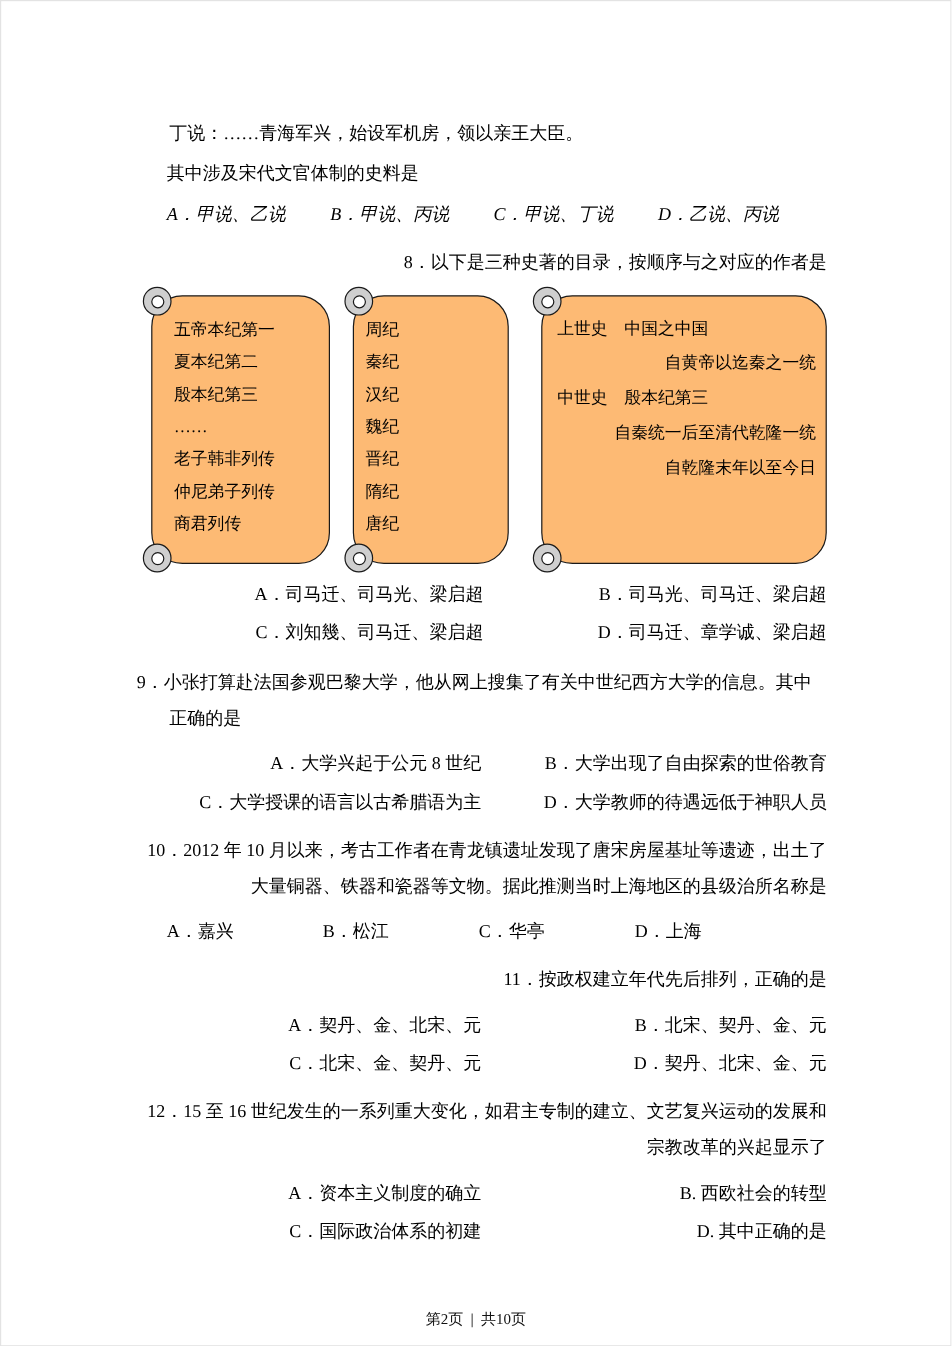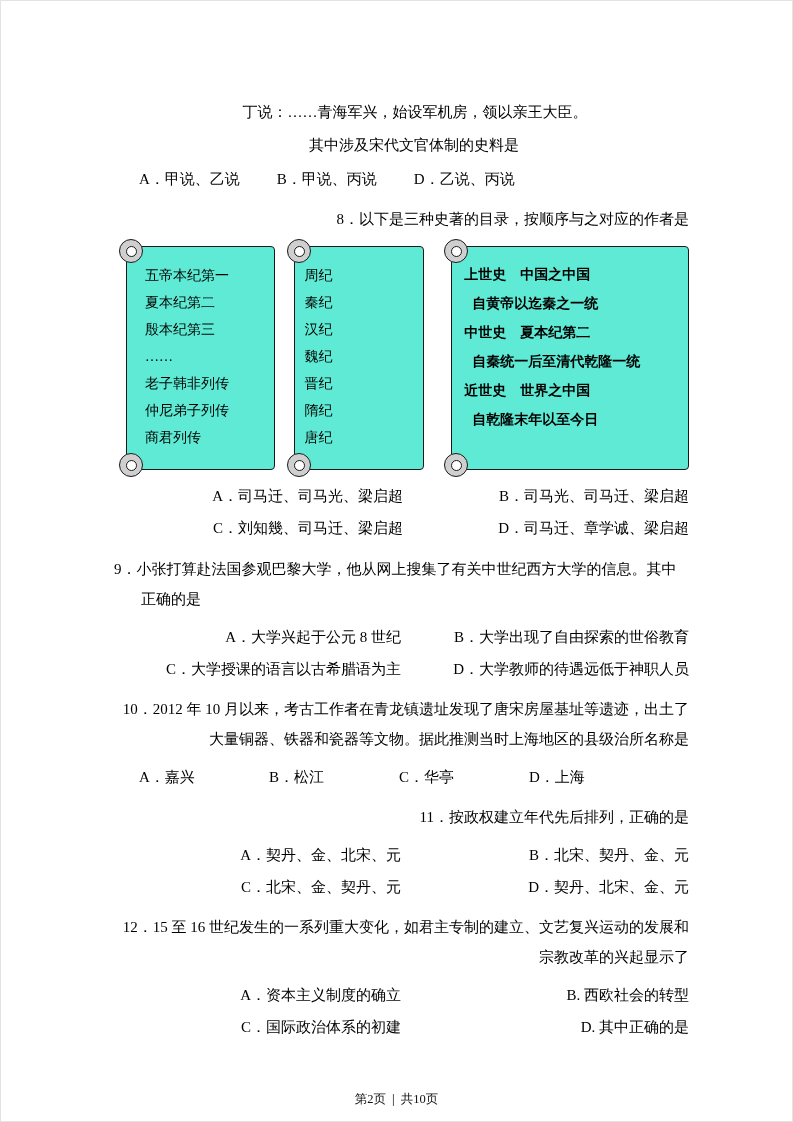--- a/index.html
+++ b/index.html
@@ -9,81 +9,82 @@
     font-family:"Liberation Serif","DejaVu Serif",serif;
     color:#000; font-size:15px;
   }
   .page {
     position:absolute; inset:0; background:#fff;
     border:1px solid #e3e3e3;
   }
   .content { position:absolute; left:113px; top:100px; width:575px; }
 
   .line { line-height:22px; }
-  .cont-indent { margin-left:27px;text-align:center; }
+  .cont-indent { margin-left:27px; }
   .stem { padding-left:27px; text-indent:-27px; line-height:30px; }
 
   .opt-row { display:flex; margin-left:27px; line-height:24px; }
-  .opt-row.q7gap  > span { margin-right:37px; }
+  .opt-row.q7gap  > span { margin-right:37px;font-style:italic; }
   .opt-row.q10gap > span { width:130px; }
 
   .opt-grid {
     display:grid; grid-template-columns:262px auto;
     row-gap:8px; margin-left:27px; line-height:24px;text-align:right;
   }
 
   .mt11 { margin-top:11px;margin-left:25px; }
   .mt13 { margin-top:13px;text-align:right; }
   .mt14 { margin-top:14px; }
 
   
   .scrolls { display:flex; margin:12px 0 14px 12px; }
   .scroll {
     position:relative; height:224px;
-    border:1.4px solid #1a1a1a; border-radius:4px;
-    background:#5eead4;
+    border:1.4px solid #1a1a1a; border-radius:26px;
+    background:#fdba74;
   }
   .scroll.s1 { width:150px; margin-right:19px; }
   .scroll.s2 { width:132px; margin-right:27px; }
   .scroll.s3 { width:240px; }
   .curl {
     position:absolute; width:24px; height:24px;
     background:#cfcfcf; border:1.4px solid #1a1a1a; border-radius:50%; z-index:2;
   }
   .curl::after {
     content:""; position:absolute; width:9px; height:9px; left:6px; top:6px;
     background:#fff; border:1.4px solid #1a1a1a; border-radius:50%;
   }
   .curl-top { top:-8px; left:-8px; }
   .curl-bottom { bottom:-8px; left:-8px; }
   .scroll-body { padding:15px 10px 10px 18px; font-size:14px; }
   .scroll-body p { line-height:27px; white-space:nowrap; }
   .s2 .scroll-body { padding-left:10px; }
-  .s3 .scroll-body { padding:13px 8px 8px 12px;font-weight:bold; }
+  .s3 .scroll-body { padding:13px 8px 8px 12px; }
   .s3 .scroll-body p { line-height:29px; }
-  .s3 .scroll-body p.sub { margin-left:8px; }
+  .s3 .scroll-body p.sub { margin-left:8px;text-align:right; }
 
   
   .footer {
     position:absolute; left:0; right:0; top:1090px;
     text-align:center; font-size:12.5px; color:#111;
   }
   .footer .sep { margin:0 6px; font-weight:bold; color:#444; }
 </style>
 </head>
 <body>
 
 <div class="page">
   <div class="content">
 
     <p class="line cont-indent">丁说：……青海军兴，始设军机房，领以亲王大臣。</p>
     <p class="line cont-indent mt11">其中涉及宋代文官体制的史料是</p>
     <div class="opt-row q7gap mt11">
       <span>A．甲说、乙说</span>
       <span>B．甲说、丙说</span>
+      <span>C．甲说、丁说</span>
       <span>D．乙说、丙说</span>
     </div>
 
     <p class="stem mt13">8．以下是三种史著的目录，按顺序与之对应的作者是</p>
 
     <div class="scrolls">
       <div class="scroll s1">
         <span class="curl curl-top"></span>
         <span class="curl curl-bottom"></span>
         <div class="scroll-body">
@@ -110,23 +111,22 @@
           <p>唐纪</p>
         </div>
       </div>
 
       <div class="scroll s3">
         <span class="curl curl-top"></span>
         <span class="curl curl-bottom"></span>
         <div class="scroll-body">
           <p>上世史　中国之中国</p>
           <p class="sub">自黄帝以迄秦之一统</p>
-          <p>中世史　夏本纪第二</p>
+          <p>中世史　殷本纪第三</p>
           <p class="sub">自秦统一后至清代乾隆一统</p>
-          <p>近世史　世界之中国</p>
           <p class="sub">自乾隆末年以至今日</p>
         </div>
       </div>
     </div>
 
     <div class="opt-grid">
       <span>A．司马迁、司马光、梁启超</span>
       <span>B．司马光、司马迁、梁启超</span>
       <span>C．刘知幾、司马迁、梁启超</span>
       <span>D．司马迁、章学诚、梁启超</span>

